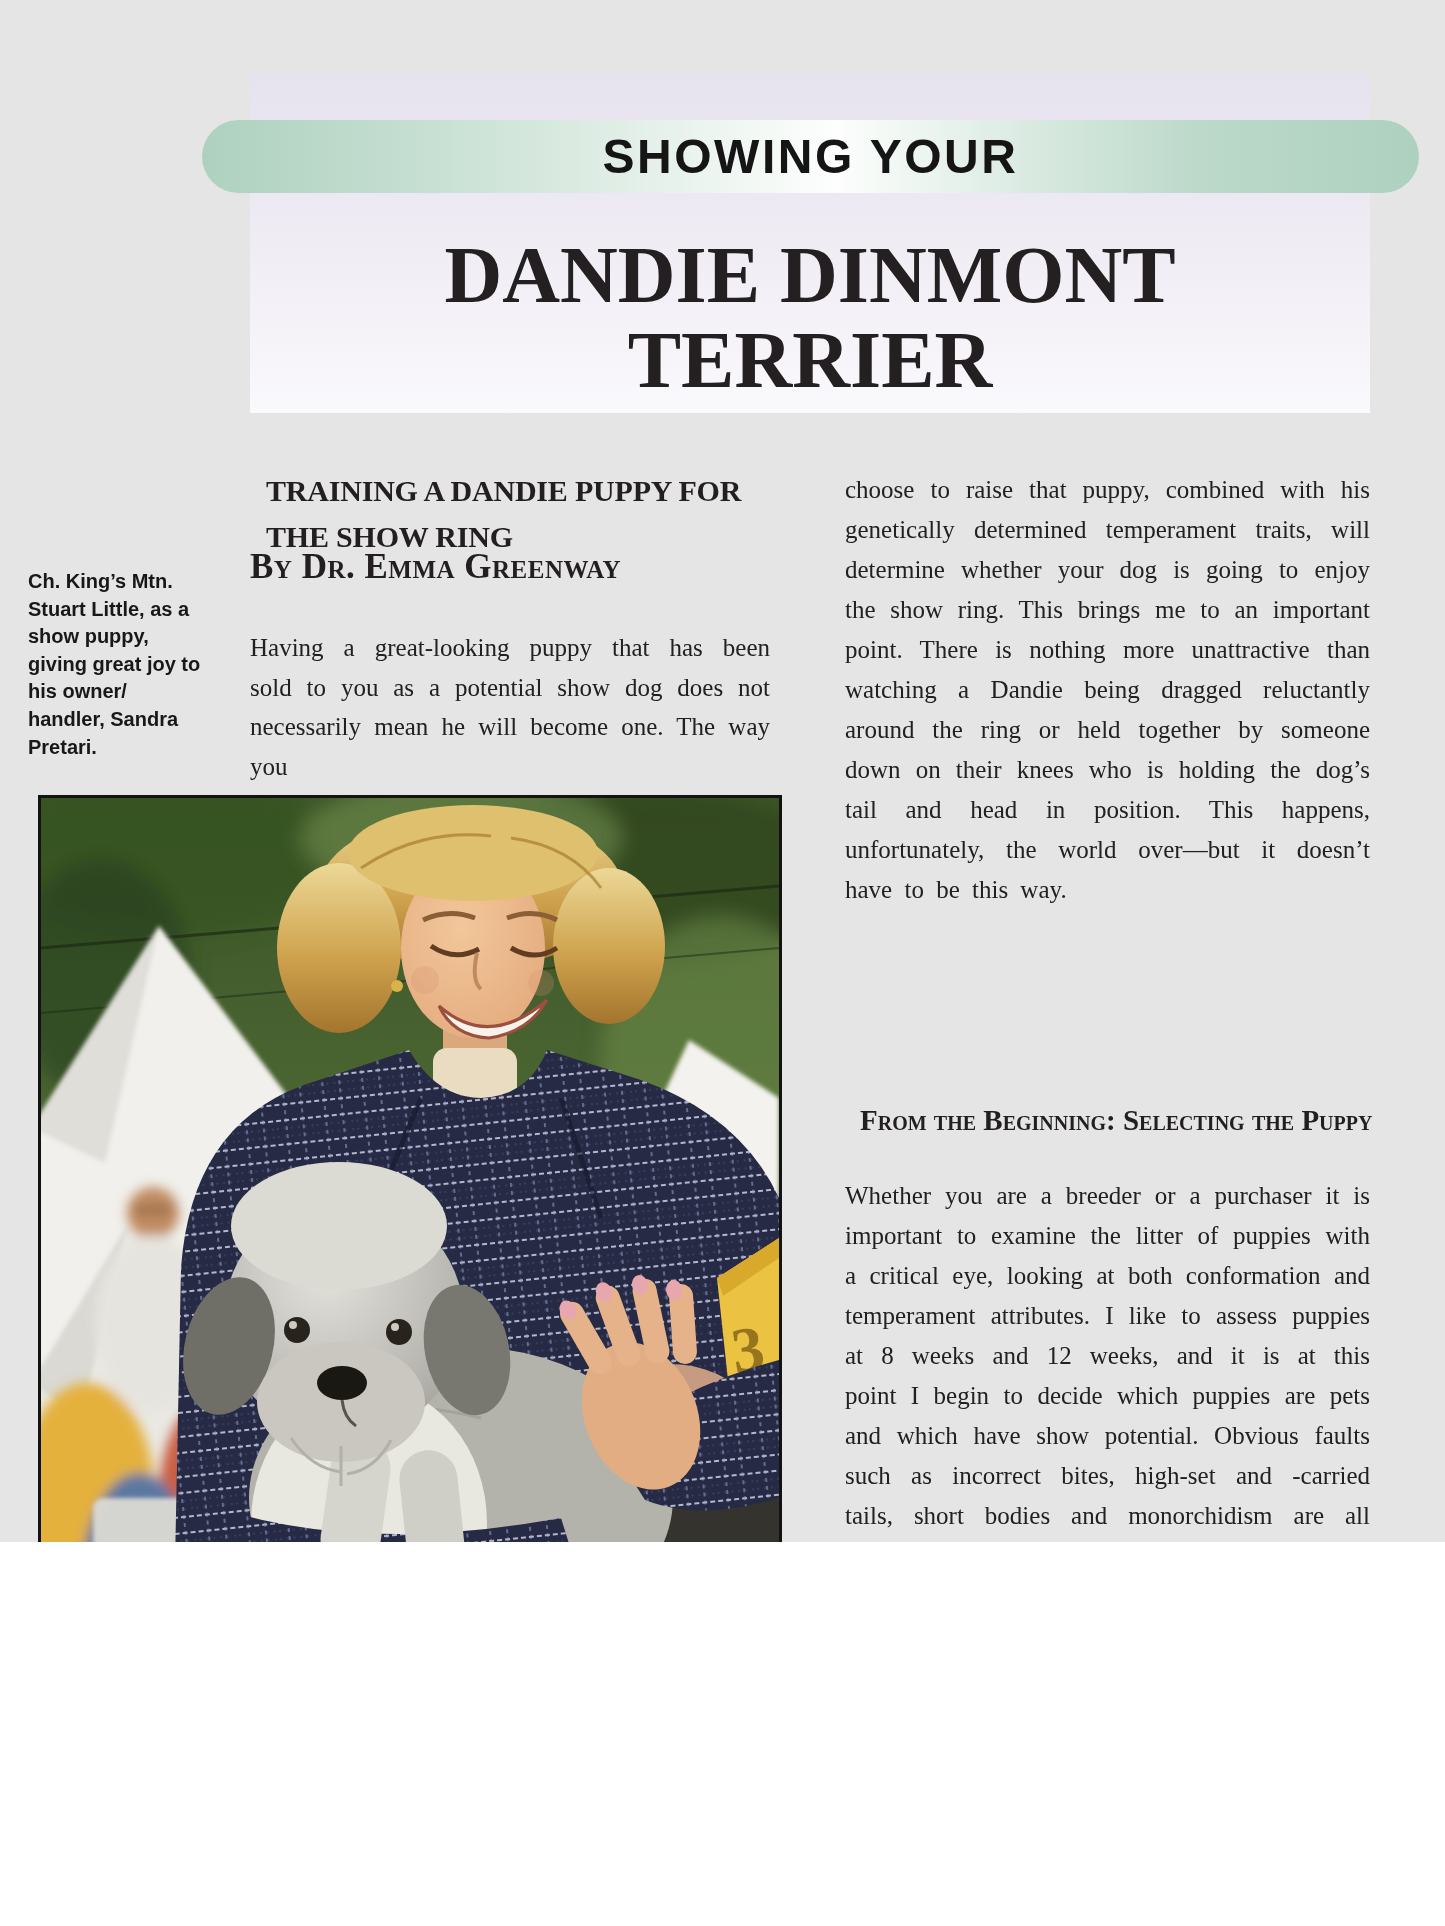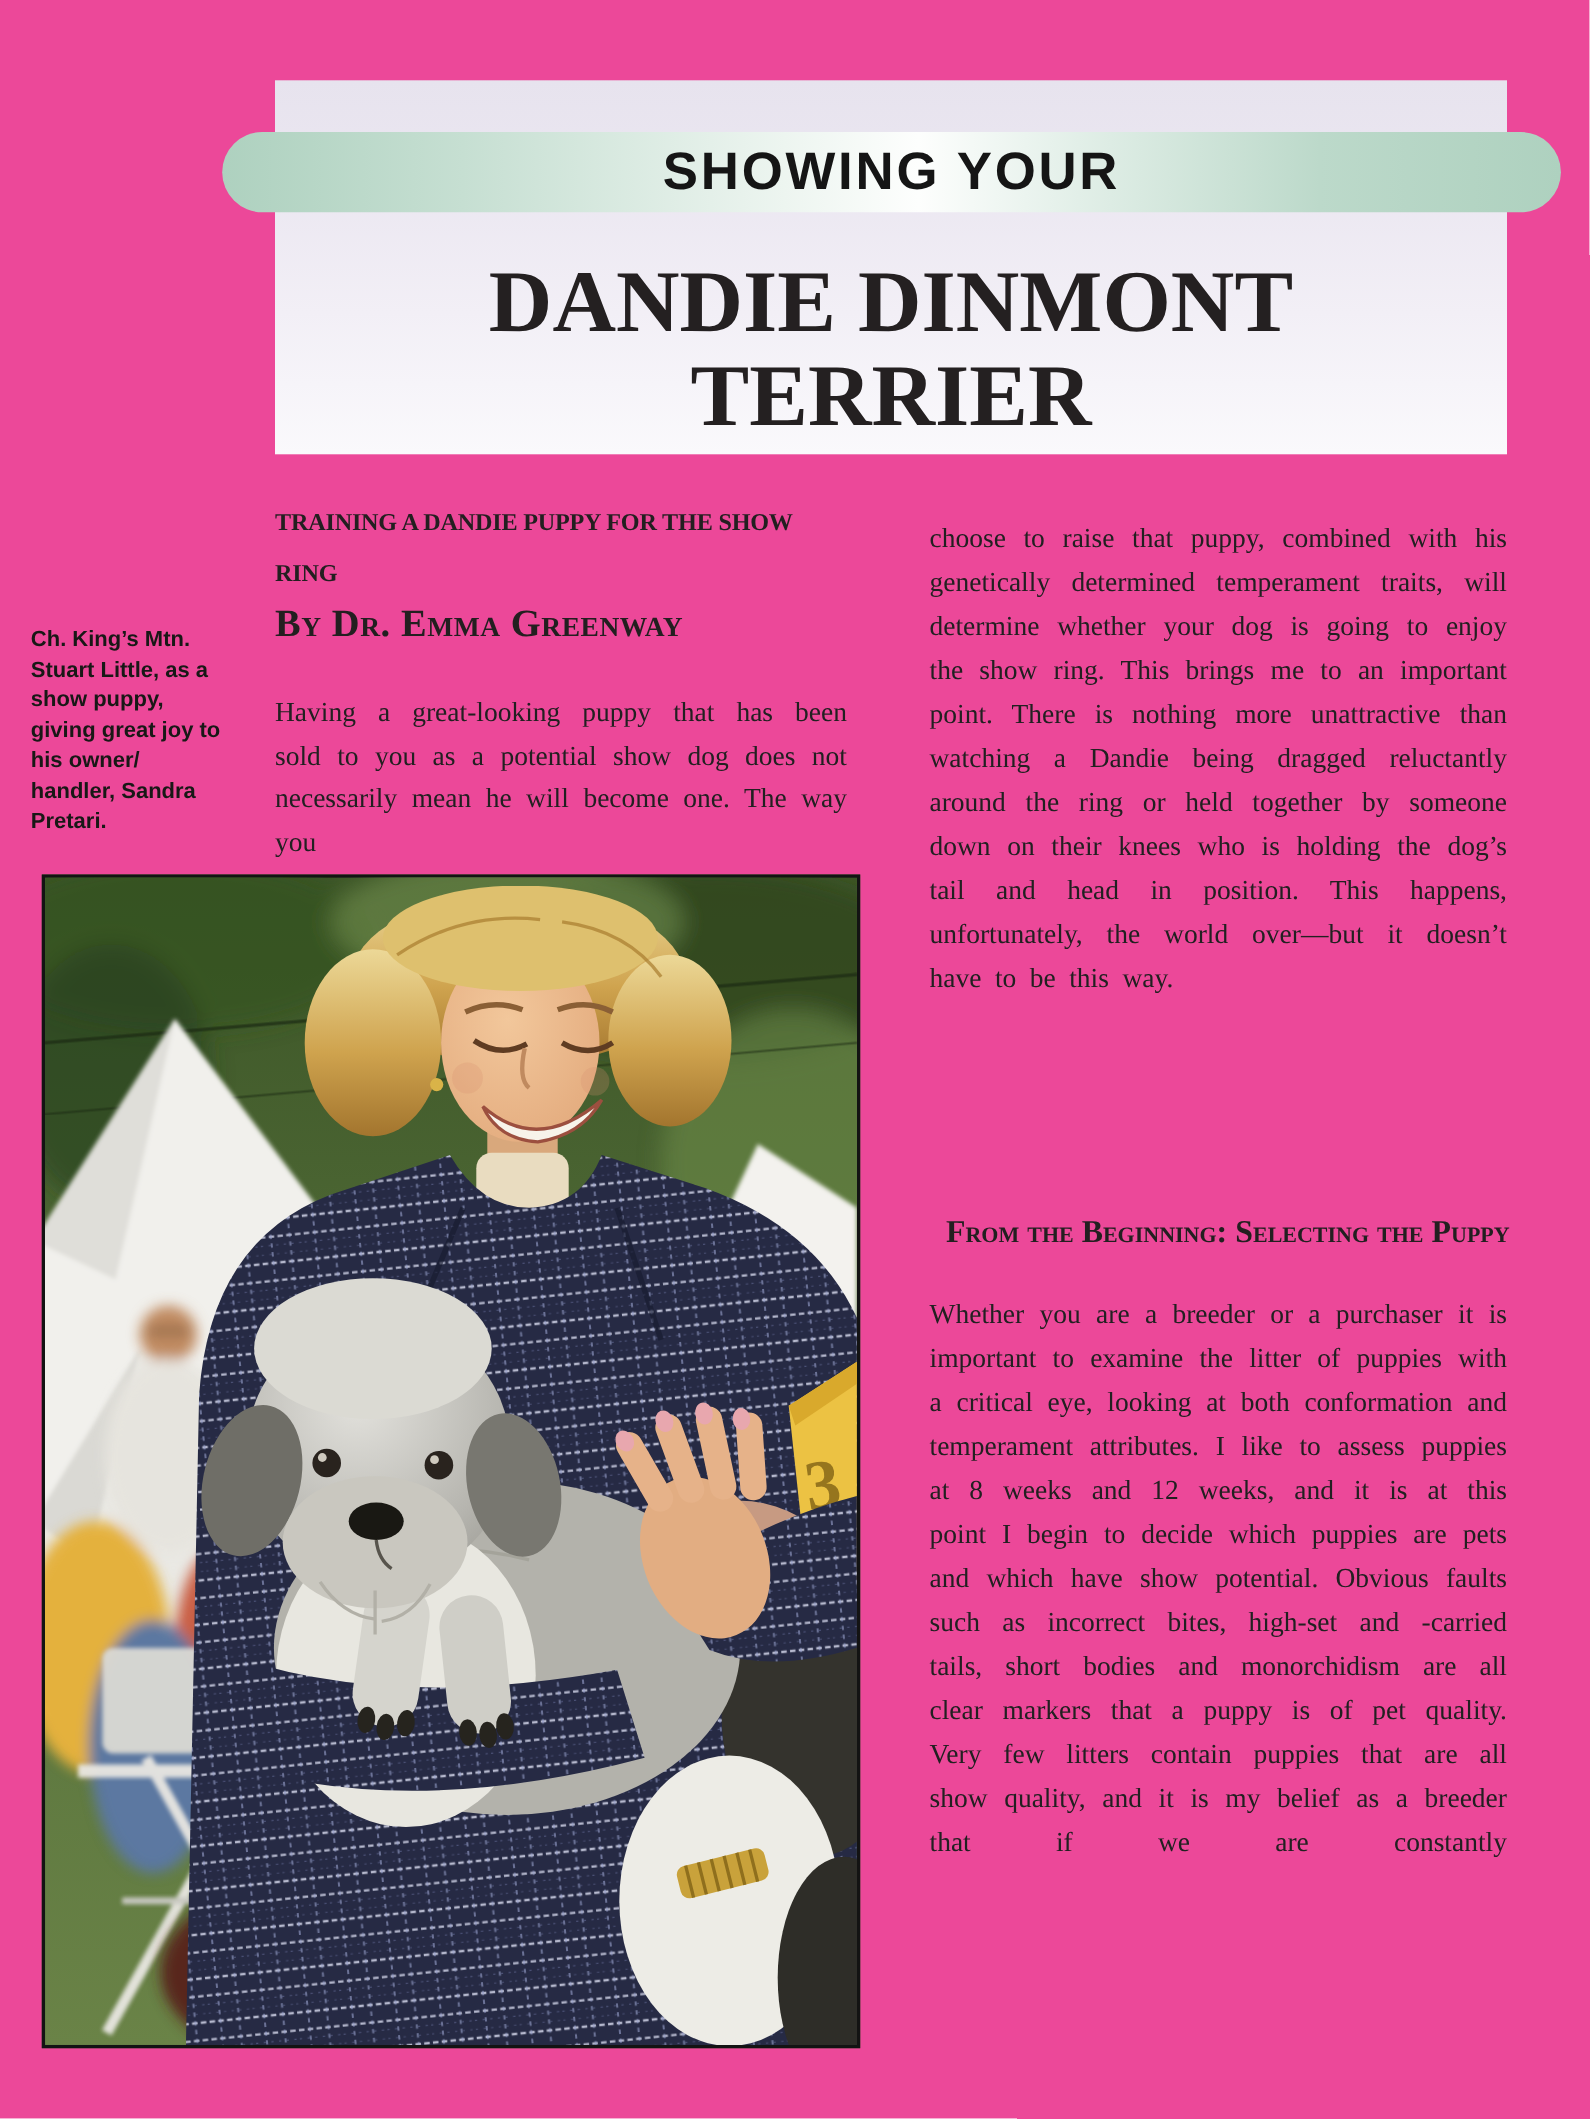--- a/index.html
+++ b/index.html
@@ -1,37 +1,37 @@
 <!DOCTYPE html>
 <html><head>
 <meta charset="utf-8">
 <style>
   html,body{margin:0;padding:0;background:#ffffff;}
-  .page{position:relative;width:1445px;height:1926px;background:#ec4899;overflow:hidden;
+  .page{position:relative;width:1445px;height:1542px;background:#e5e5e5;overflow:hidden;
         font-family:"Liberation Serif",serif;color:#1e1c1d;margin:0 auto;}
 
   
   .title-panel{position:absolute;left:250px;top:73px;width:1120px;height:340px;
       background:linear-gradient(180deg,#e7e3ee 0%,#ebe7f1 28%,#f2eff6 62%,#faf9fc 100%);}
   .banner-pill{position:absolute;left:202px;top:120px;width:1217px;height:73px;border-radius:37px;
       background:linear-gradient(90deg,#aed1bf 0%,#c6dfd2 18%,#edf5f0 42%,#fdfefd 52%,#e2efe8 64%,#bcd9ca 82%,#aed1bf 100%);
       display:flex;align-items:center;justify-content:center;}
   .banner-pill span{font-family:"Liberation Sans",sans-serif;font-weight:bold;font-size:48px;
       letter-spacing:2.5px;color:#151515;}
   .page-title{position:absolute;left:250px;top:233px;width:1120px;text-align:center;
       font-weight:bold;font-size:80px;line-height:85px;color:#242021;}
 
   
   .caption{position:absolute;left:28px;top:568px;width:192px;
       font-family:"Liberation Sans",sans-serif;font-weight:bold;font-size:20px;line-height:27.6px;
       white-space:pre-line;color:#181816;}
 
   
-  .article-heading{position:absolute;left:250px;top:452px;width:520px;margin:0;
-      font-size:22px;line-height:46px;font-weight:bold;letter-spacing:-0.2px;color:#231f20;}
+  .article-heading{position:absolute;left:250px;top:452px;width:520px;margin:16px;
+      font-size:30px;line-height:46px;font-weight:bold;letter-spacing:-0.2px;color:#231f20;}
   .article-byline{position:absolute;left:250px;top:544px;width:520px;
       font-size:35px;line-height:46px;font-weight:bold;font-variant:small-caps;
       letter-spacing:0.5px;color:#231f20;}
   .body{margin:0;font-size:25px;line-height:39.5px;text-align:justify;word-spacing:6px;color:#222021;}
   .just-last{text-align-last:justify;}
   .p1{position:absolute;left:250px;top:628px;width:520px;}
   .p2{position:absolute;left:845px;top:470px;width:525px;line-height:40px;}
   .subhead{position:absolute;left:845px;top:1085px;width:525px;margin:15px;
       font-size:29px;line-height:40px;font-weight:bold;font-variant:small-caps;color:#231f20;}
   .p3{position:absolute;left:845px;top:1176px;width:525px;line-height:40px;}

